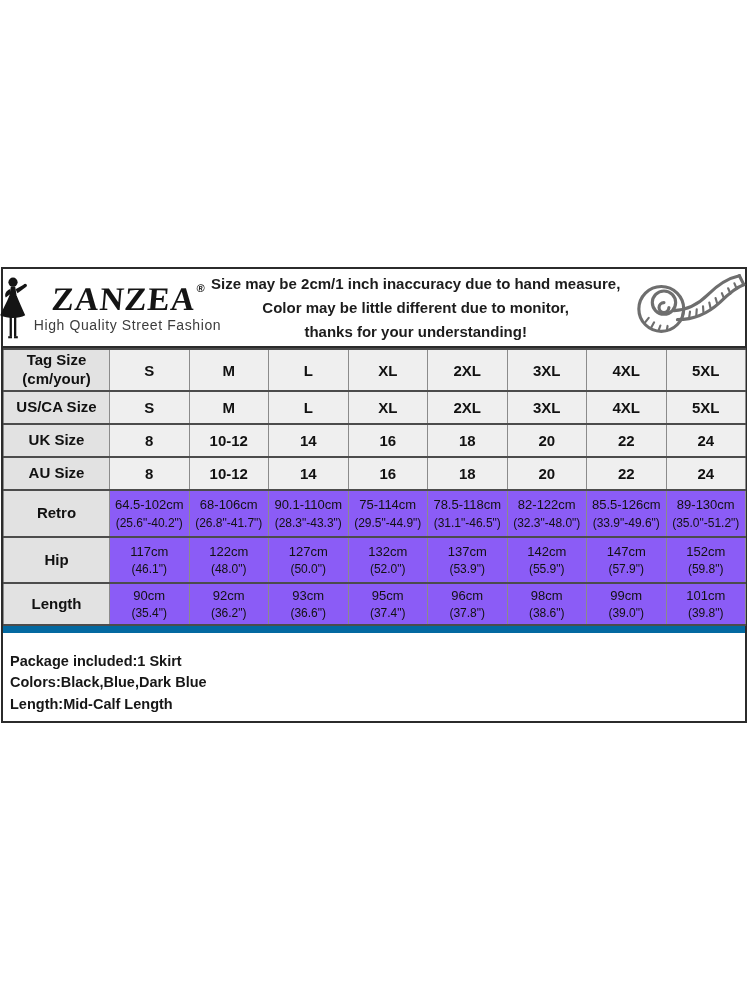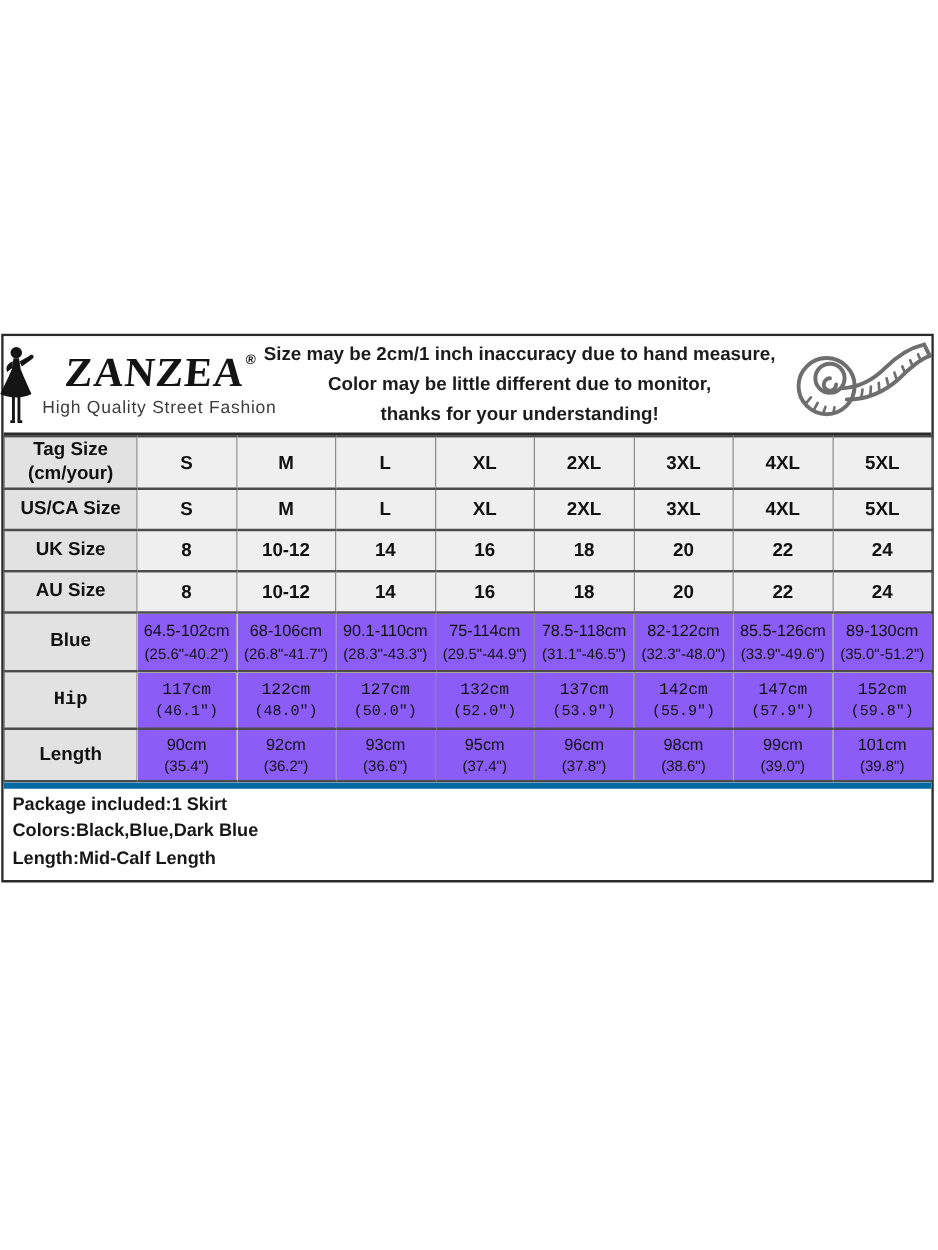--- a/index.html
+++ b/index.html
@@ -42,26 +42,26 @@
   th.lbl{background:#e2e2e2;font-weight:700;font-size:15px;line-height:1.25;}
   td.sz{background:#efefef;font-weight:700;font-size:15px;}
   td.meas{background:#8b5cf6;font-weight:400;}
   td.meas .cm{font-size:13px;line-height:1.5;white-space:nowrap;}
   td.meas .in{font-size:12px;line-height:1.45;white-space:nowrap;}
   tr.r-tag td, tr.r-tag th{height:40px;}
   tr.r-usca td, tr.r-usca th{height:31px;}
   tr.r-uk td, tr.r-uk th{height:31px;}
   tr.r-au td, tr.r-au th{height:31px;}
   tr.r-waist td, tr.r-waist th{height:45px;}
-  tr.r-hip td, tr.r-hip th{height:44px;font-family:Liberation Mono, monospace;}
+  tr.r-hip td, tr.r-hip th{height:44px;}
   tr.r-len td, tr.r-len th{height:40px;}
   
   .info{
-    border-top:5px solid #0369a1;background:#fff;
-    padding:3px 6px 6px 7px;
+    border-top:7px solid #0369a1;background:#fff;
+    padding:18px 6px 6px 7px;
   }
   .info div{font-size:14.5px;font-weight:700;line-height:21.3px;color:#171717;white-space:nowrap;}
 </style>
 </head>
 <body>
 
 <div class="sheet">
 
   <div class="band">
     <div class="logo">
@@ -173,21 +173,21 @@
       <td class="sz">8</td>
       <td class="sz">10-12</td>
       <td class="sz">14</td>
       <td class="sz">16</td>
       <td class="sz">18</td>
       <td class="sz">20</td>
       <td class="sz">22</td>
       <td class="sz">24</td>
     </tr>
     <tr class="r-waist">
-      <th class="lbl">Blue</th>
+      <th class="lbl">Retro</th>
       <td class="meas">
             <div class="cm">64.5-102cm</div>
             <div class="in">(25.6"-40.2")</div>
           </td>
       <td class="meas">
             <div class="cm">68-106cm</div>
             <div class="in">(26.8"-41.7")</div>
           </td>
       <td class="meas">
             <div class="cm">90.1-110cm</div>

